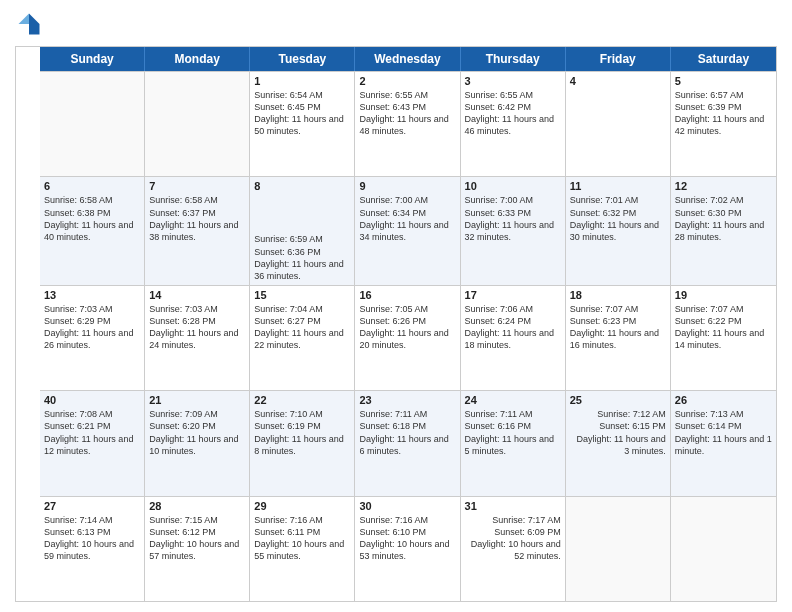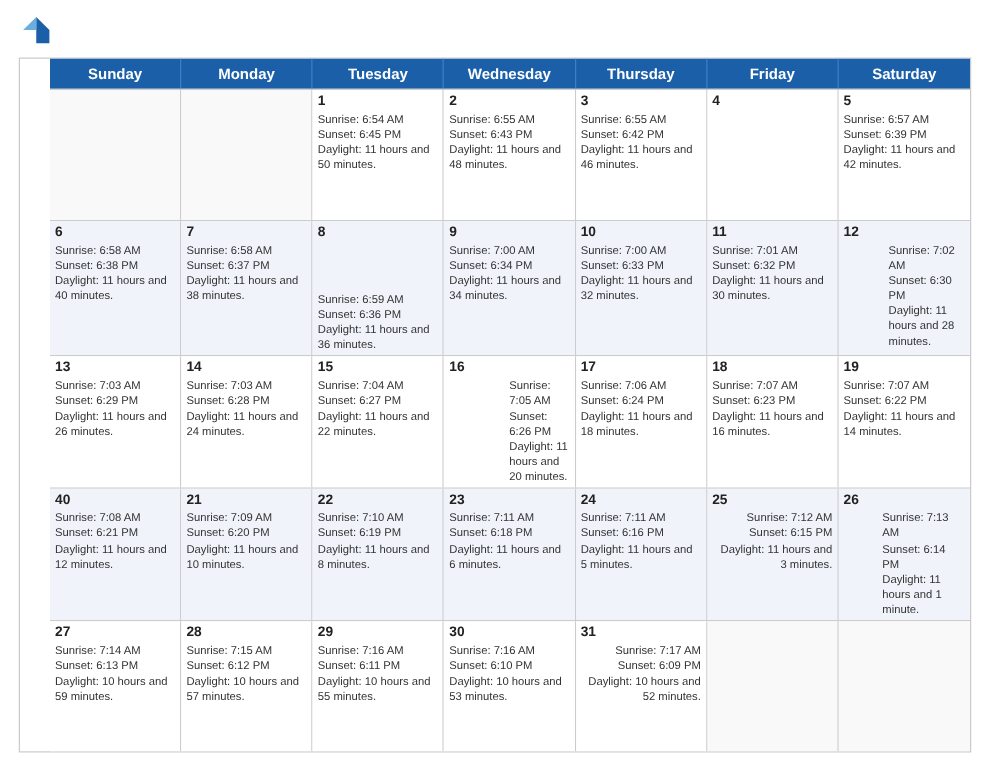--- a/index.html
+++ b/index.html
@@ -203,21 +203,21 @@
 Daylight: 11 hours and 32 minutes.</div>
           </div>
           <div class="cal-cell alt-row">
             <div class="day-num">11</div>
             <div class="cell-text" style="white-space: pre-line;">Sunrise: 7:01 AM
 Sunset: 6:32 PM
 Daylight: 11 hours and 30 minutes.</div>
           </div>
           <div class="cal-cell alt-row">
             <div class="day-num">12</div>
-            <div class="cell-text" style="white-space: pre-line; margin-left: 36px;">Sunrise: 7:02 AM
+            <div class="cell-text" style="white-space: pre-line;">Sunrise: 7:02 AM
 Sunset: 6:30 PM
 Daylight: 11 hours and 28 minutes.</div>
           </div>
         </div>
         <div class="cal-row">
           <div class="cal-cell">
             <div class="day-num">13</div>
             <div class="cell-text" style="white-space: pre-line;">Sunrise: 7:03 AM
 Sunset: 6:29 PM
 Daylight: 11 hours and 26 minutes.</div>
@@ -229,21 +229,21 @@
 Daylight: 11 hours and 24 minutes.</div>
           </div>
           <div class="cal-cell">
             <div class="day-num">15</div>
             <div class="cell-text" style="white-space: pre-line;">Sunrise: 7:04 AM
 Sunset: 6:27 PM
 Daylight: 11 hours and 22 minutes.</div>
           </div>
           <div class="cal-cell">
             <div class="day-num">16</div>
-            <div class="cell-text" style="white-space: pre-line; margin-left: 48px;">Sunrise: 7:05 AM
+            <div class="cell-text" style="white-space: pre-line;">Sunrise: 7:05 AM
 Sunset: 6:26 PM
 Daylight: 11 hours and 20 minutes.</div>
           </div>
           <div class="cal-cell">
             <div class="day-num">17</div>
             <div class="cell-text" style="white-space: pre-line;">Sunrise: 7:06 AM
 Sunset: 6:24 PM
 Daylight: 11 hours and 18 minutes.</div>
           </div>
           <div class="cal-cell">
@@ -291,21 +291,21 @@
 Daylight: 11 hours and 5 minutes.</div>
           </div>
           <div class="cal-cell alt-row">
             <div class="day-num">25</div>
             <div class="cell-text" style="white-space: pre-line; text-align: right;">Sunrise: 7:12 AM
 Sunset: 6:15 PM
 Daylight: 11 hours and 3 minutes.</div>
           </div>
           <div class="cal-cell alt-row">
             <div class="day-num">26</div>
-            <div class="cell-text" style="white-space: pre-line; margin-left: 31px;">Sunrise: 7:13 AM
+            <div class="cell-text" style="white-space: pre-line;">Sunrise: 7:13 AM
 Sunset: 6:14 PM
 Daylight: 11 hours and 1 minute.</div>
           </div>
         </div>
         <div class="cal-row">
           <div class="cal-cell">
             <div class="day-num">27</div>
             <div class="cell-text" style="white-space: pre-line;">Sunrise: 7:14 AM
 Sunset: 6:13 PM
 Daylight: 10 hours and 59 minutes.</div>

